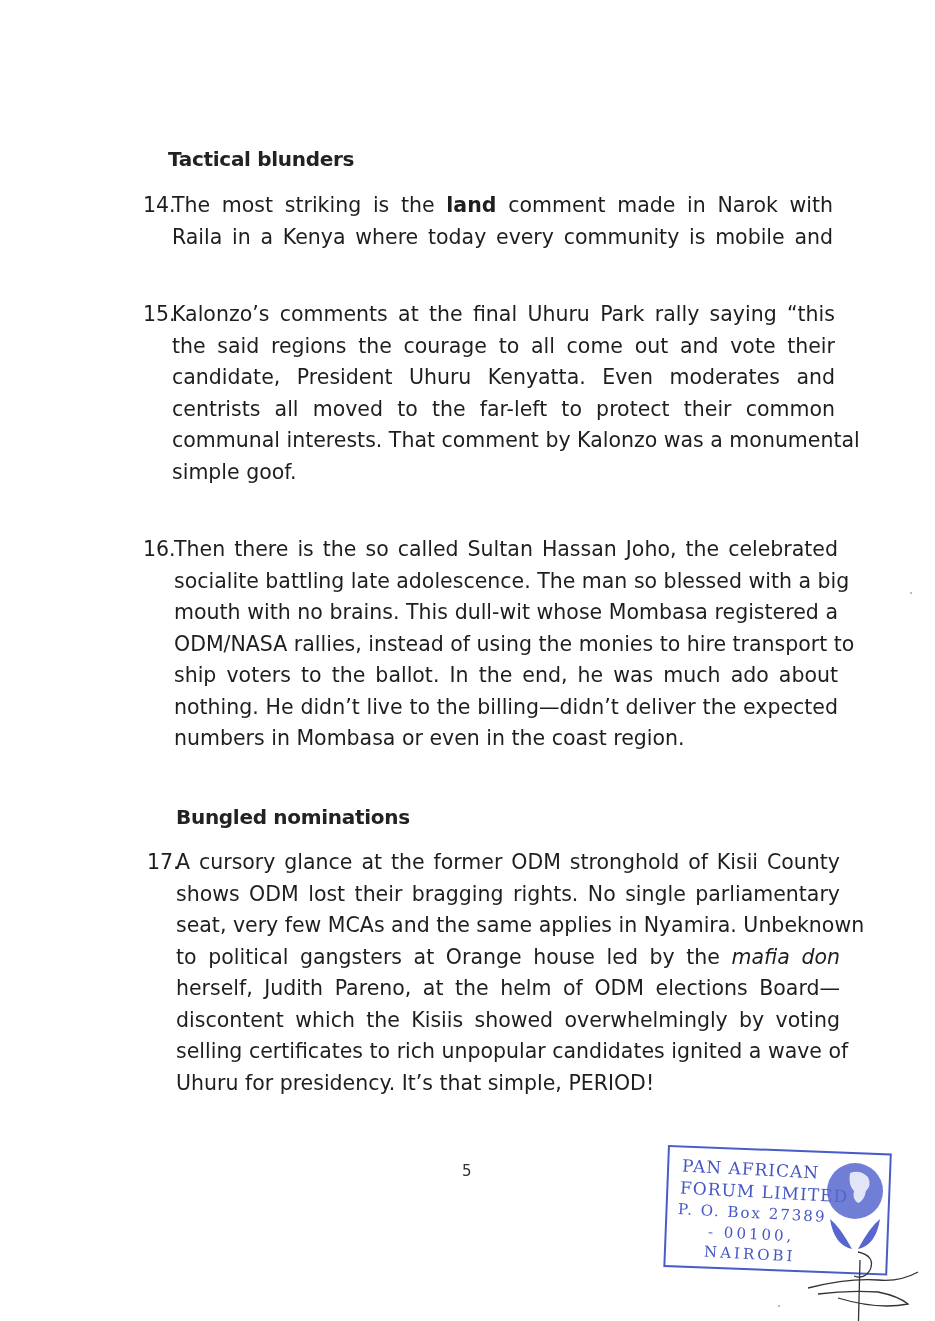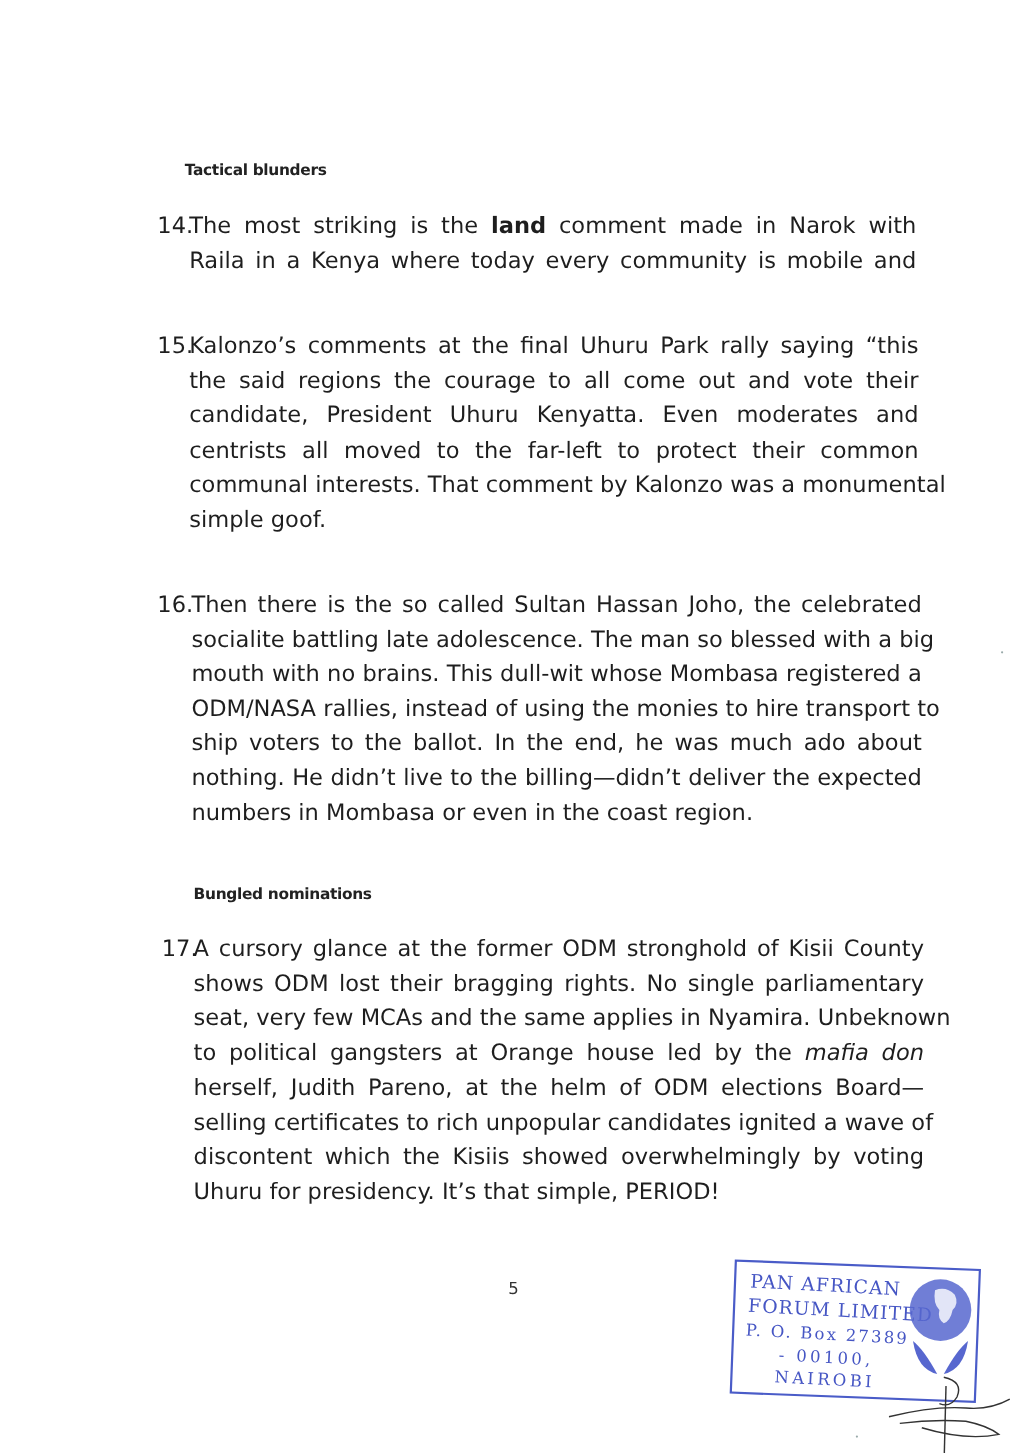--- a/index.html
+++ b/index.html
@@ -1,21 +1,21 @@
 <!DOCTYPE html>
 <html><head>
 <meta charset="utf-8">
 <style>
   html, body { margin: 0; padding: 0; }
   body {
     width: 935px; height: 1321px; background: #ffffff; position: relative; overflow: hidden;
     font-family: "DejaVu Sans", sans-serif; color: #1a1a1a;
   }
   .heading {
-    position: absolute; font-weight: bold; font-size: 14px; letter-spacing: -0.3px; color: #222;
+    position: absolute; font-weight: bold; font-size: 20px; letter-spacing: -0.3px; color: #222;
   }
   .item { position: absolute; font-size: 20.5px; line-height: 31.5px; color: #1e1e1e; }
   .item .num { position: absolute; left: 0; top: 0; text-align: center; }
   .item .body { position: absolute; text-align: justify; text-align-last: left; }
   .item .line { display: block; text-align: justify; text-align-last: justify; white-space: nowrap; }
   .item .line.last { text-align-last: left; }
   .page-num { position: absolute; left: 462px; top: 1162px; font-size: 15px; color: #333; font-family: "DejaVu Sans", sans-serif; }
   .stamp { position: absolute; left: 668px; top: 1145px; width: 228px; height: 135px; }
   .stamp-box {
     position: absolute; left: 0; top: 0; width: 220px; height: 118px;
@@ -69,22 +69,22 @@
   <div class="heading" style="left:176px; top:805px;">Bungled nominations</div>
 
   <div class="item" style="left:147px; top:847px; width:700px;">
     <span class="num">17.</span>
     <div class="body" style="left:29px; top:0; width:664px;">
         <span class="line">A cursory glance at the former ODM stronghold of Kisii County</span>
         <span class="line">shows ODM lost their bragging rights. No single parliamentary</span>
         <span class="line">seat, very few MCAs and the same applies in Nyamira. Unbeknown</span>
         <span class="line">to political gangsters  at Orange house led by the <i>mafia don</i></span>
         <span class="line">herself, Judith Pareno, at the helm of ODM elections Board—</span>
+        <span class="line">discontent  which the Kisiis showed overwhelmingly by voting</span>
         <span class="line">selling certificates to rich unpopular candidates ignited a wave of</span>
-        <span class="line">discontent  which the Kisiis showed overwhelmingly by voting</span>
         <span class="line last">Uhuru for presidency. It’s that simple, PERIOD!</span>
       </div>
   </div>
 
   <div class="page-num">5</div>
 
   <div class="stamp">
     <div class="stamp-box"></div>
     <div class="stamp-text" style="left:14px; top:14px; transform:rotate(3deg); font-size:17px;">PAN AFRICAN</div>
     <div class="stamp-text" style="left:12px; top:37px; transform:rotate(3deg); font-size:17px;">FORUM LIMITED</div>

